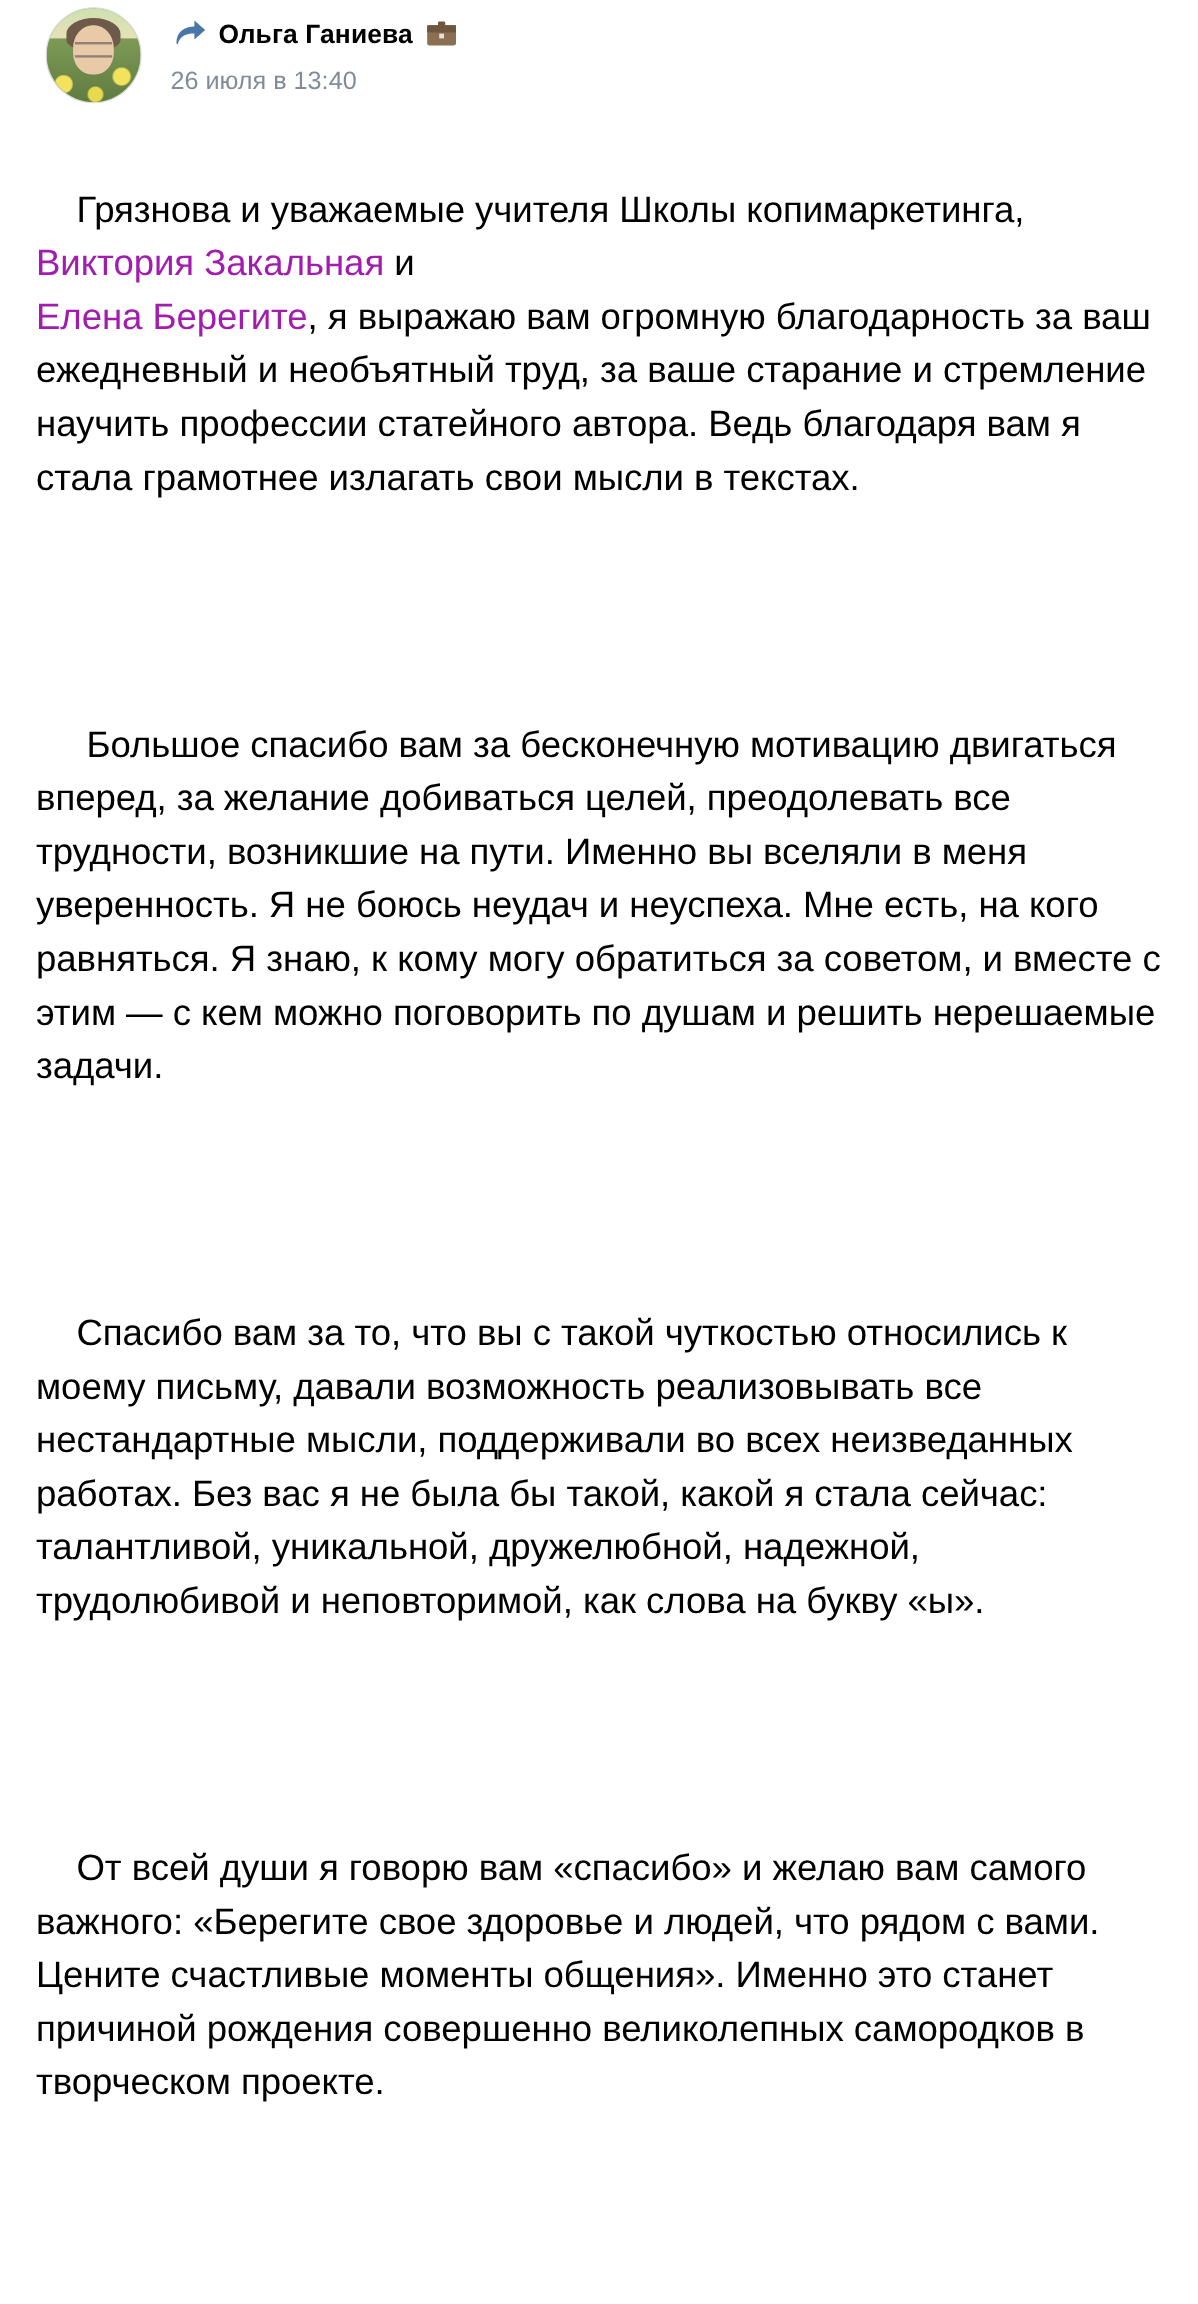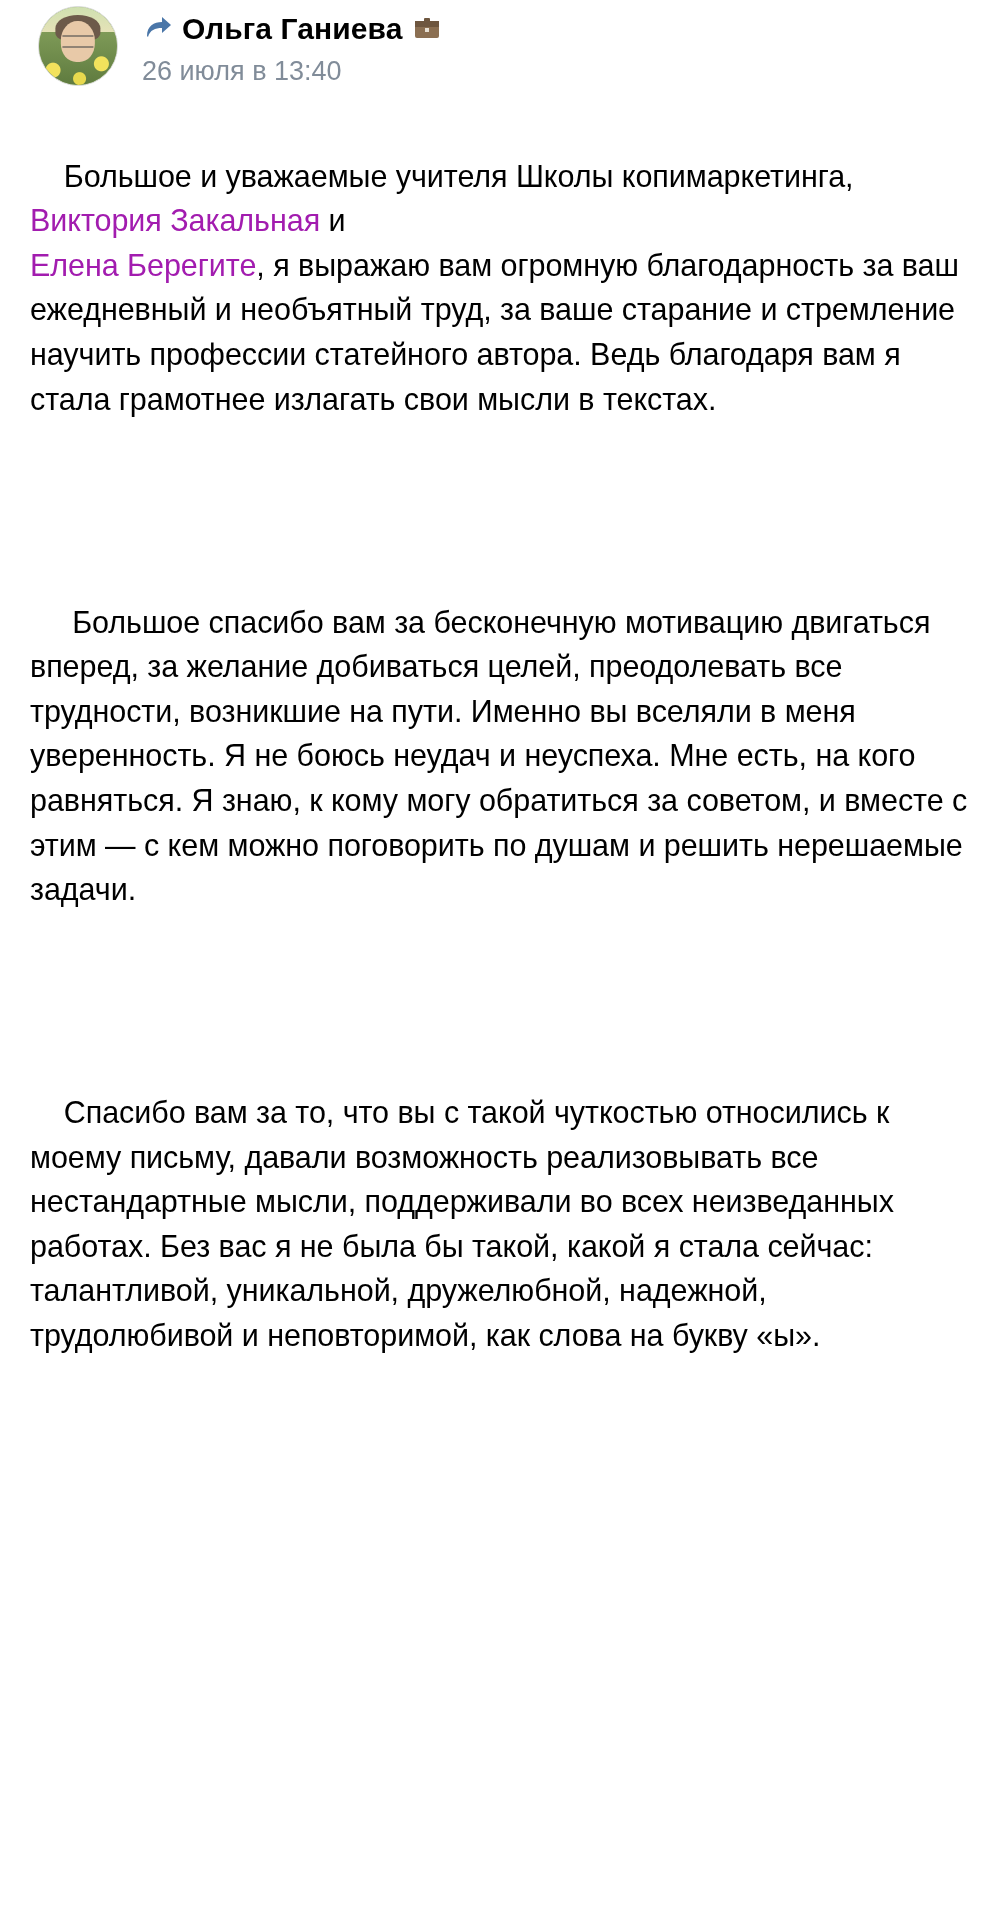--- a/index.html
+++ b/index.html
@@ -103,36 +103,36 @@
   .repost-icon {
     width: 30px;
     height: 28px;
     flex: 0 0 30px;
     display: inline-block;
     color: #4a76a8;
   }
   .repost-icon svg { display: block; }
 
   .author-name {
-    font-size: 30px;
+    font-size: 22px;
     font-weight: bold;
     color: #000000;
     letter-spacing: .1px;
     white-space: nowrap;
   }
 
   .badge-icon {
     width: 28px;
     height: 28px;
     flex: 0 0 28px;
     display: block;
   }
 
   .post-date {
-    font-size: 27px;
+    font-size: 21px;
     color: #818c99;
     margin-top: 6px;
     white-space: nowrap;
   }
 
   
   .post-text {
     padding: 22px 26px 0 30px;
     font-size: 30.5px;
     line-height: 44.6px;
@@ -183,25 +183,26 @@
           </svg>
         </span>
 
       </div>
 
       <div class="post-date">26 июля в 13:40</div>
     </div>
   </div>
 
   <div class="post-text">
-    <span><span>Большое и уважаемые учителя Школы копимаркетинга, </span><span class="mention">Виктория Закальная</span><span> и
+    <span><span>Грязнова и уважаемые учителя Школы копимаркетинга, </span><span class="mention">Виктория Закальная</span><span> и
 </span><span class="mention">Елена Берегите</span><span>, я выражаю вам огромную благодарность за ваш ежедневный и необъятный труд, за ваше старание и стремление научить профессии статейного автора. Ведь благодаря вам я стала грамотнее излагать свои мысли в текстах.</span></span>
 
 <br><br>
     <span> Большое спасибо вам за бесконечную мотивацию двигаться вперед, за желание добиваться целей, преодолевать все трудности, возникшие на пути. Именно вы вселяли в меня уверенность. Я не боюсь неудач и неуспеха. Мне есть, на кого равняться. Я знаю, к кому могу обратиться за советом, и вместе с этим — с кем можно поговорить по душам и решить нерешаемые задачи.</span>
 
 <br><br>
     <span>Спасибо вам за то, что вы с такой чуткостью относились к моему письму, давали возможность реализовывать все нестандартные мысли, поддерживали во всех неизведанных работах. Без вас я не была бы такой, какой я стала сейчас: талантливой, уникальной, дружелюбной, надежной, трудолюбивой и неповторимой, как слова на букву «ы».</span>
 
 <br><br>
+    <span>От всей души я говорю вам «спасибо» и желаю вам самого важного: «Берегите свое здоровье и людей, что рядом с вами. Цените счастливые моменты общения». Именно это станет причиной рождения совершенно великолепных самородков в творческом проекте.</span>
   </div>
 
 </div>
 
 </body></html>

